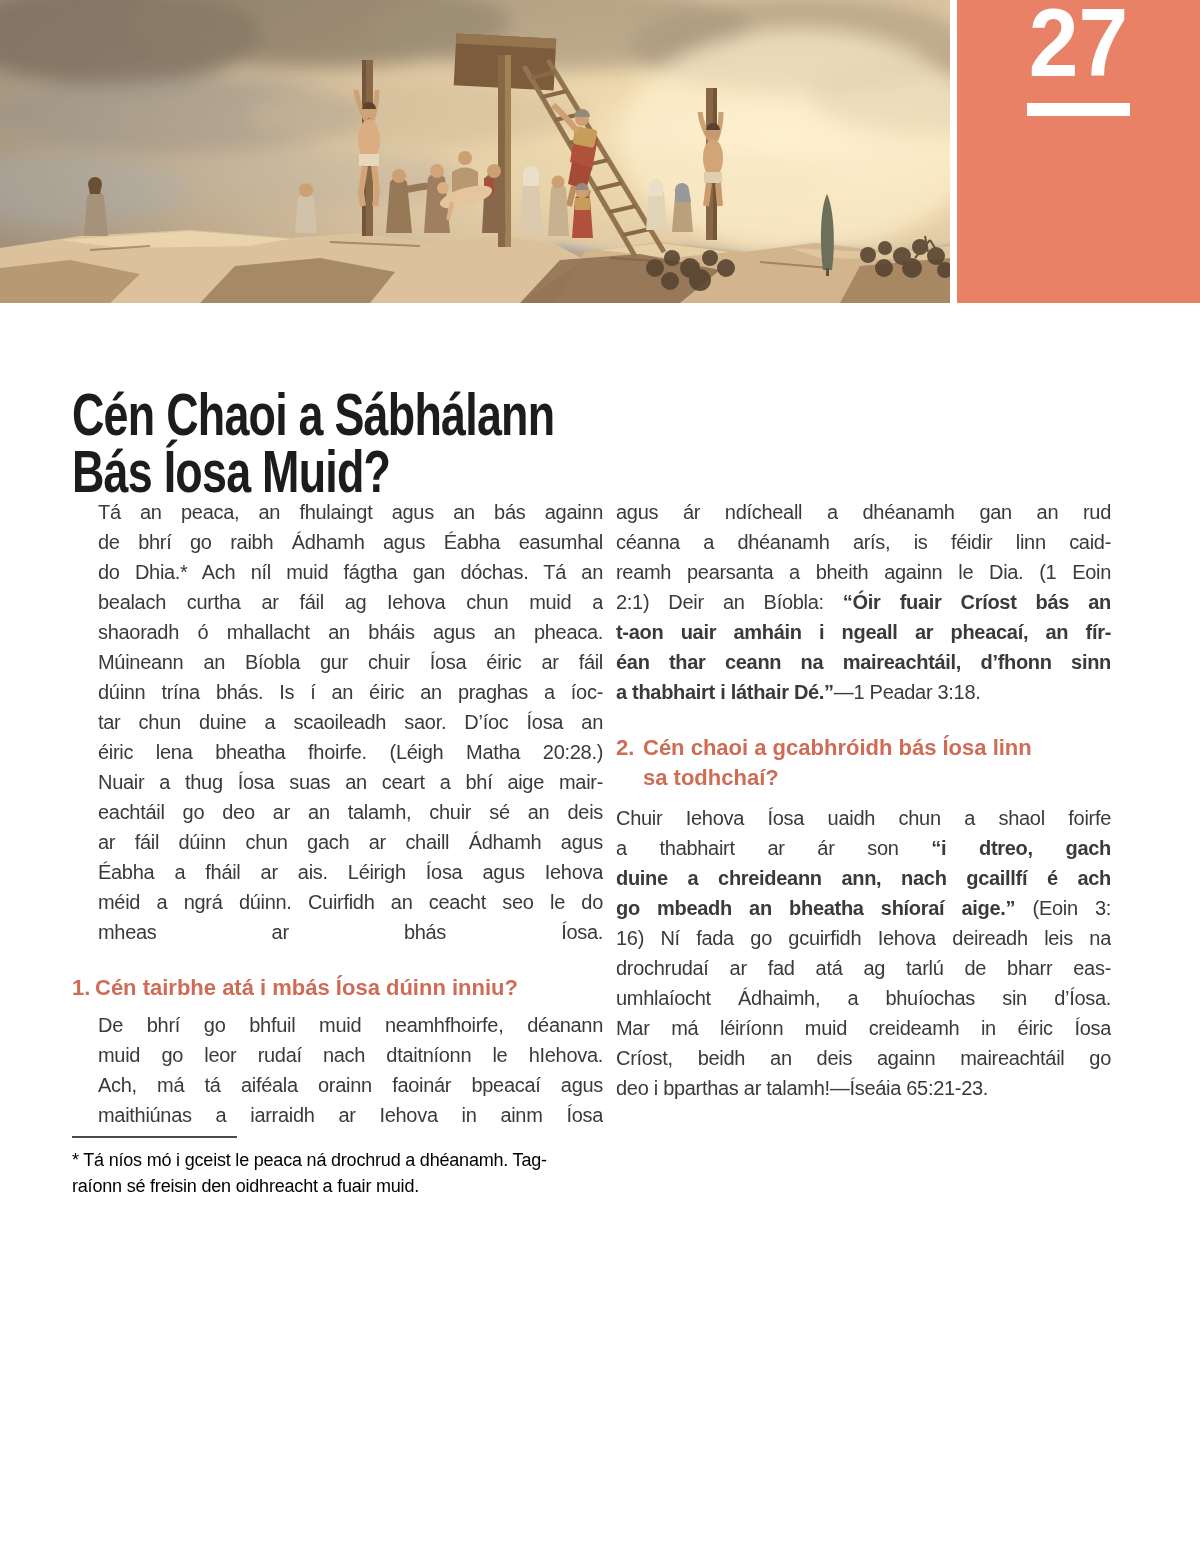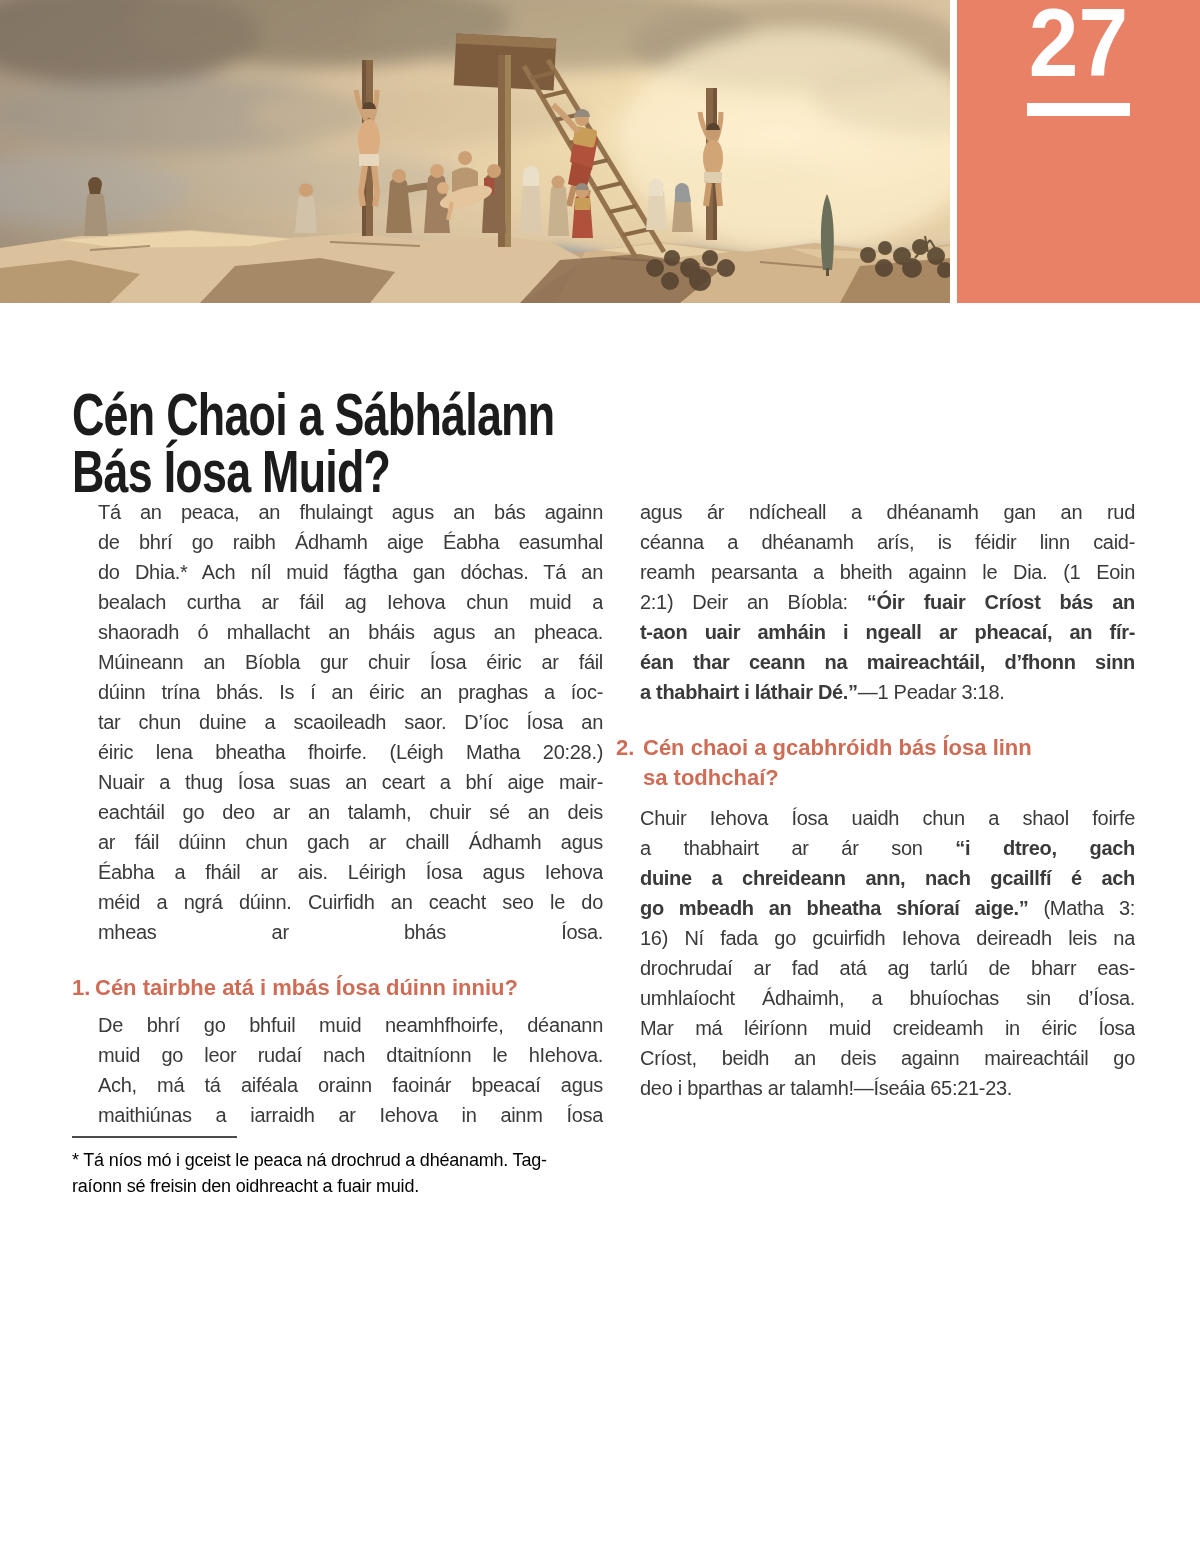--- a/index.html
+++ b/index.html
@@ -20,21 +20,21 @@
               white-space:nowrap;}
   .page-title span{display:block;}
 
   
   .col{position:absolute;top:497px;}
   .col-left{left:72px;width:531px;}
   .col-right{left:616px;width:507px;}
 
   .para{font-size:20px;letter-spacing:-0.3px;color:#3a3a3a;}
   .para-left-col{margin-left:26px;width:505px;}
-  .para-right-col{margin-left:24px;width:495px;}
+  .para-right-col{margin-left:0;width:495px;}
 
   .line{height:30px;line-height:30px;overflow:hidden;text-align:justify;text-align-last:justify;}
   .line-last{text-align-last:left;}
   .b{font-weight:bold;}
 
   .question{position:relative;font-size:22px;font-weight:bold;color:#CE6C55;line-height:30px;}
   .q1{margin-top:26px;}
   .q2{margin-top:26px;}
   .q-num{position:absolute;left:0;top:0;}
   .q-lines-left{margin-left:23px;}
@@ -244,21 +244,21 @@
   </div>
 
   <h1 class="page-title">
     <span>Cén Chaoi a Sábhálann</span>
     <span>Bás Íosa Muid?</span>
   </h1>
 
   <div class="col col-left">
     <div class="para para-left-col">
         <div class="line"><span>Tá an peaca, an fhulaingt agus an bás againn</span></div>
-        <div class="line"><span>de bhrí go raibh Ádhamh aige Éabha easumhal</span></div>
+        <div class="line"><span>de bhrí go raibh Ádhamh agus Éabha easumhal</span></div>
         <div class="line"><span>do Dhia.* Ach níl muid fágtha gan dóchas. Tá an</span></div>
         <div class="line"><span>bealach curtha ar fáil ag Iehova chun muid a</span></div>
         <div class="line"><span>shaoradh ó mhallacht an bháis agus an pheaca.</span></div>
         <div class="line"><span>Múineann an Bíobla gur chuir Íosa éiric ar fáil</span></div>
         <div class="line"><span>dúinn trína bhás. Is í an éiric an praghas a íoc-</span></div>
         <div class="line"><span>tar chun duine a scaoileadh saor. D’íoc Íosa an</span></div>
         <div class="line"><span>éiric lena bheatha fhoirfe. (Léigh Matha 20:28.)</span></div>
         <div class="line"><span>Nuair a thug Íosa suas an ceart a bhí aige mair-</span></div>
         <div class="line"><span>eachtáil go deo ar an talamh, chuir sé an deis</span></div>
         <div class="line"><span>ar fáil dúinn chun gach ar chaill Ádhamh agus</span></div>
@@ -304,21 +304,21 @@
       <div class="q-lines-right">
           <div class="line"><span>Cén chaoi a gcabhróidh bás Íosa linn</span></div>
           <div class="line line-last"><span>sa todhchaí?</span></div>
         </div>
     </div>
 
     <div class="para para-right-col p2-right">
         <div class="line"><span>Chuir Iehova Íosa uaidh chun a shaol foirfe</span></div>
         <div class="line"><span>a thabhairt ar ár son </span><span class="b">“i dtreo, gach</span></div>
         <div class="line"><span class="b">duine a chreideann ann, nach gcaillfí é ach</span></div>
-        <div class="line"><span class="b">go mbeadh an bheatha shíoraí aige.”</span><span> (Matha 3:</span></div>
+        <div class="line"><span class="b">go mbeadh an bheatha shíoraí aige.”</span><span> (Eoin 3:</span></div>
         <div class="line"><span>16) Ní fada go gcuirfidh Iehova deireadh leis na</span></div>
         <div class="line"><span>drochrudaí ar fad atá ag tarlú de bharr eas-</span></div>
         <div class="line"><span>umhlaíocht Ádhaimh, a bhuíochas sin d’Íosa.</span></div>
         <div class="line"><span>Mar má léiríonn muid creideamh in éiric Íosa</span></div>
         <div class="line"><span>Críost, beidh an deis againn maireachtáil go</span></div>
         <div class="line line-last"><span>deo i bparthas ar talamh!—Íseáia 65:21-23.</span></div>
       </div>
   </div>
 
 </div>

